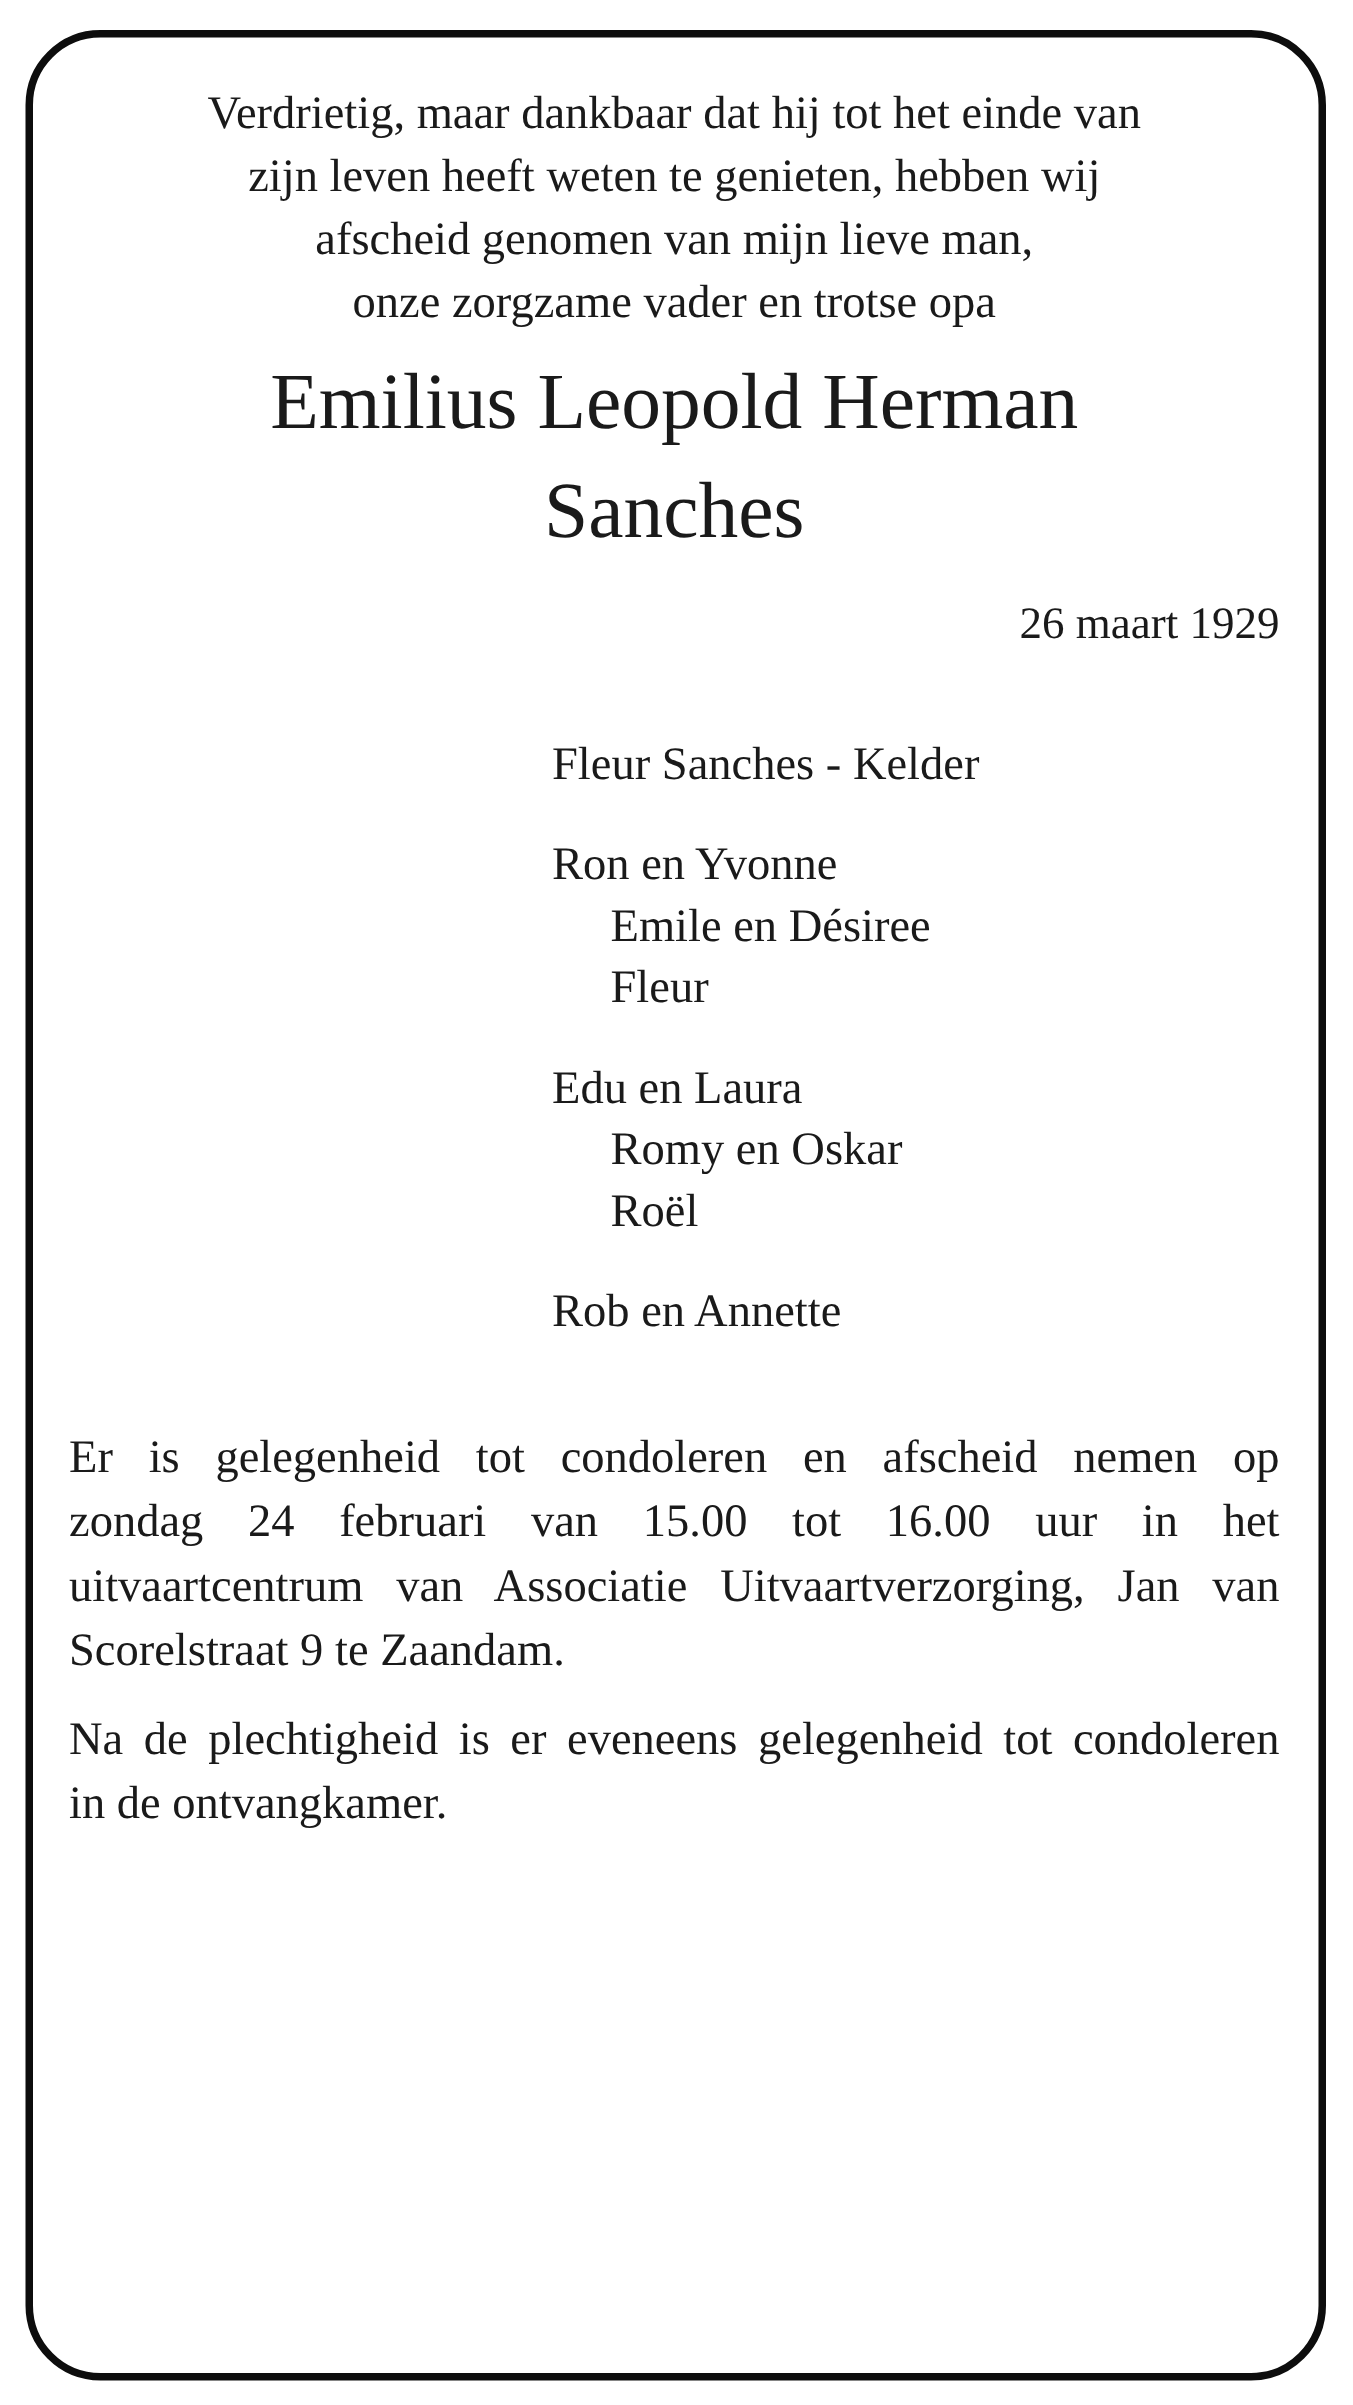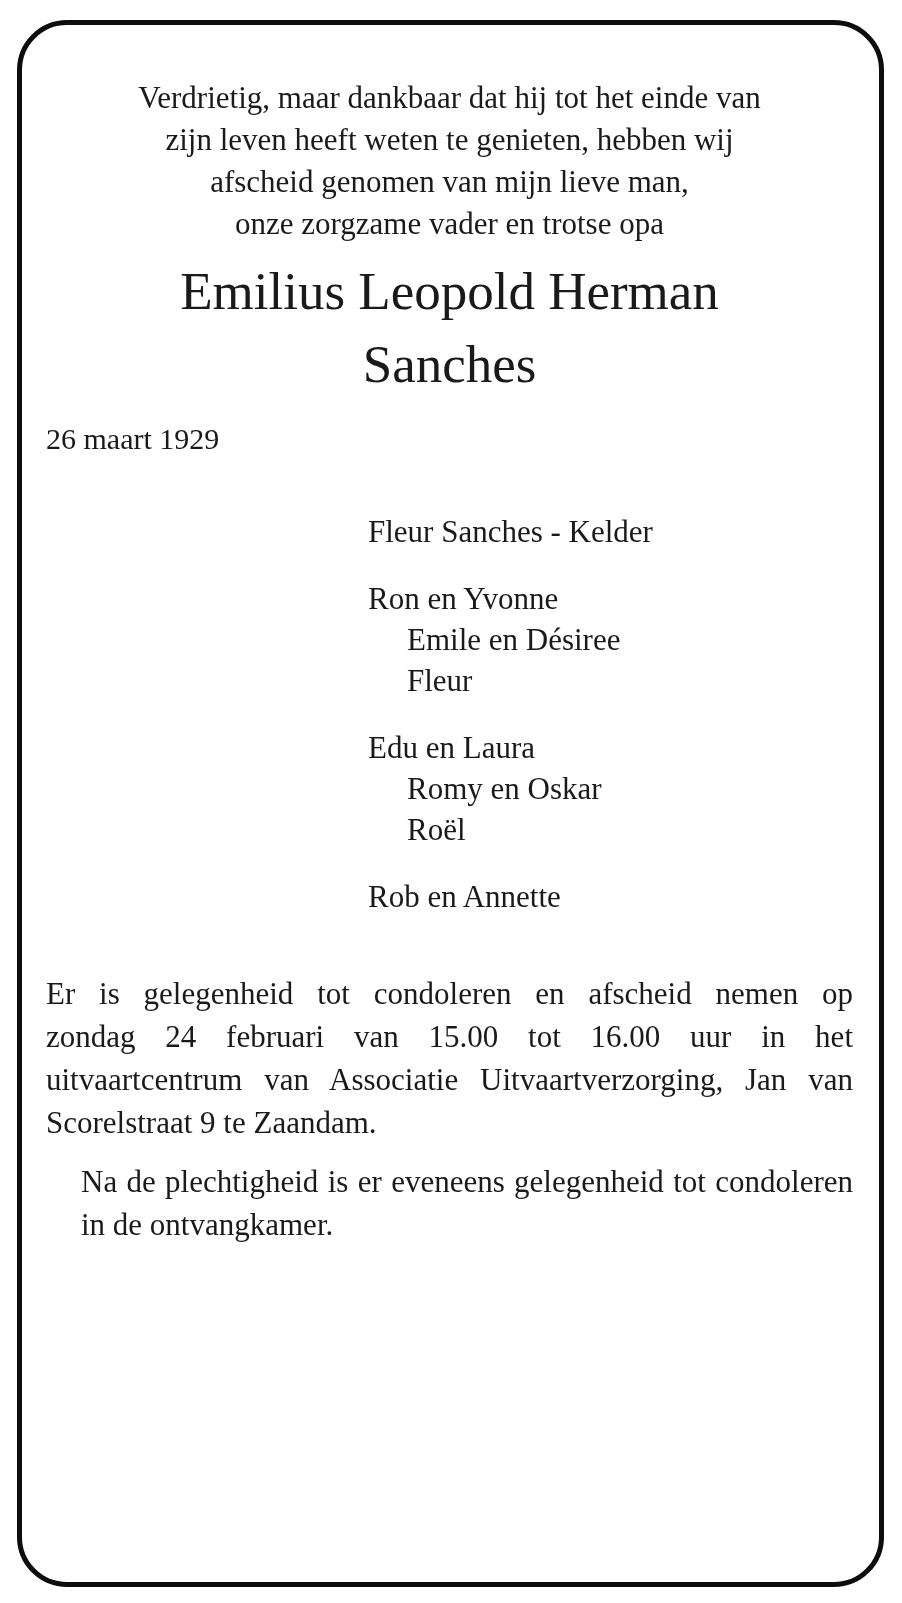--- a/index.html
+++ b/index.html
@@ -14,60 +14,59 @@
   }
   .card {
     position: absolute;
     left: 17px;
     top: 20px;
     width: 867px;
     height: 1567px;
     box-sizing: border-box;
     border: 5px solid #0d0d0d;
     border-radius: 50px;
-    padding: 52px 26px 0 24px;
+    padding: 29px 26px 0 24px;
     overflow: hidden;
     background: #ffffff;
   }
   .intro {
     text-align: center;
     font-size: 31px;
     line-height: 42px;
   }
   .name {
     text-align: center;
     font-size: 53px;
     line-height: 73px;
     margin-top: 10px;
   }
   .dates {
     display: flex;
     justify-content: flex-end;
     font-size: 30px;
     line-height: 42px;
     margin-top: 17px;
-    flex-direction: column;
   }
   .family {
     font-size: 31px;
     line-height: 41px;
     margin-left: 322px;
     margin-top: 51px;
   }
   .family-group { margin-top: 26px; }
   .family-group:first-child { margin-top: 0; }
   .family-child { padding-left: 39px; }
   .body-text { margin-top: 0; }
   .para {
     font-size: 31px;
     line-height: 43px;
     margin-top: 22px;
   }
   .para:first-child { margin-top: 55px; }
-  .para:last-child { margin-top: 16px; margin-left: 35px; }
+  .para:last-child { margin-top: 16px; }
   .para-line {
     text-align: justify;
     text-align-last: justify;
   }
   .para-line.last {
     text-align-last: left;
   }
 </style>
 </head>
 <body>

